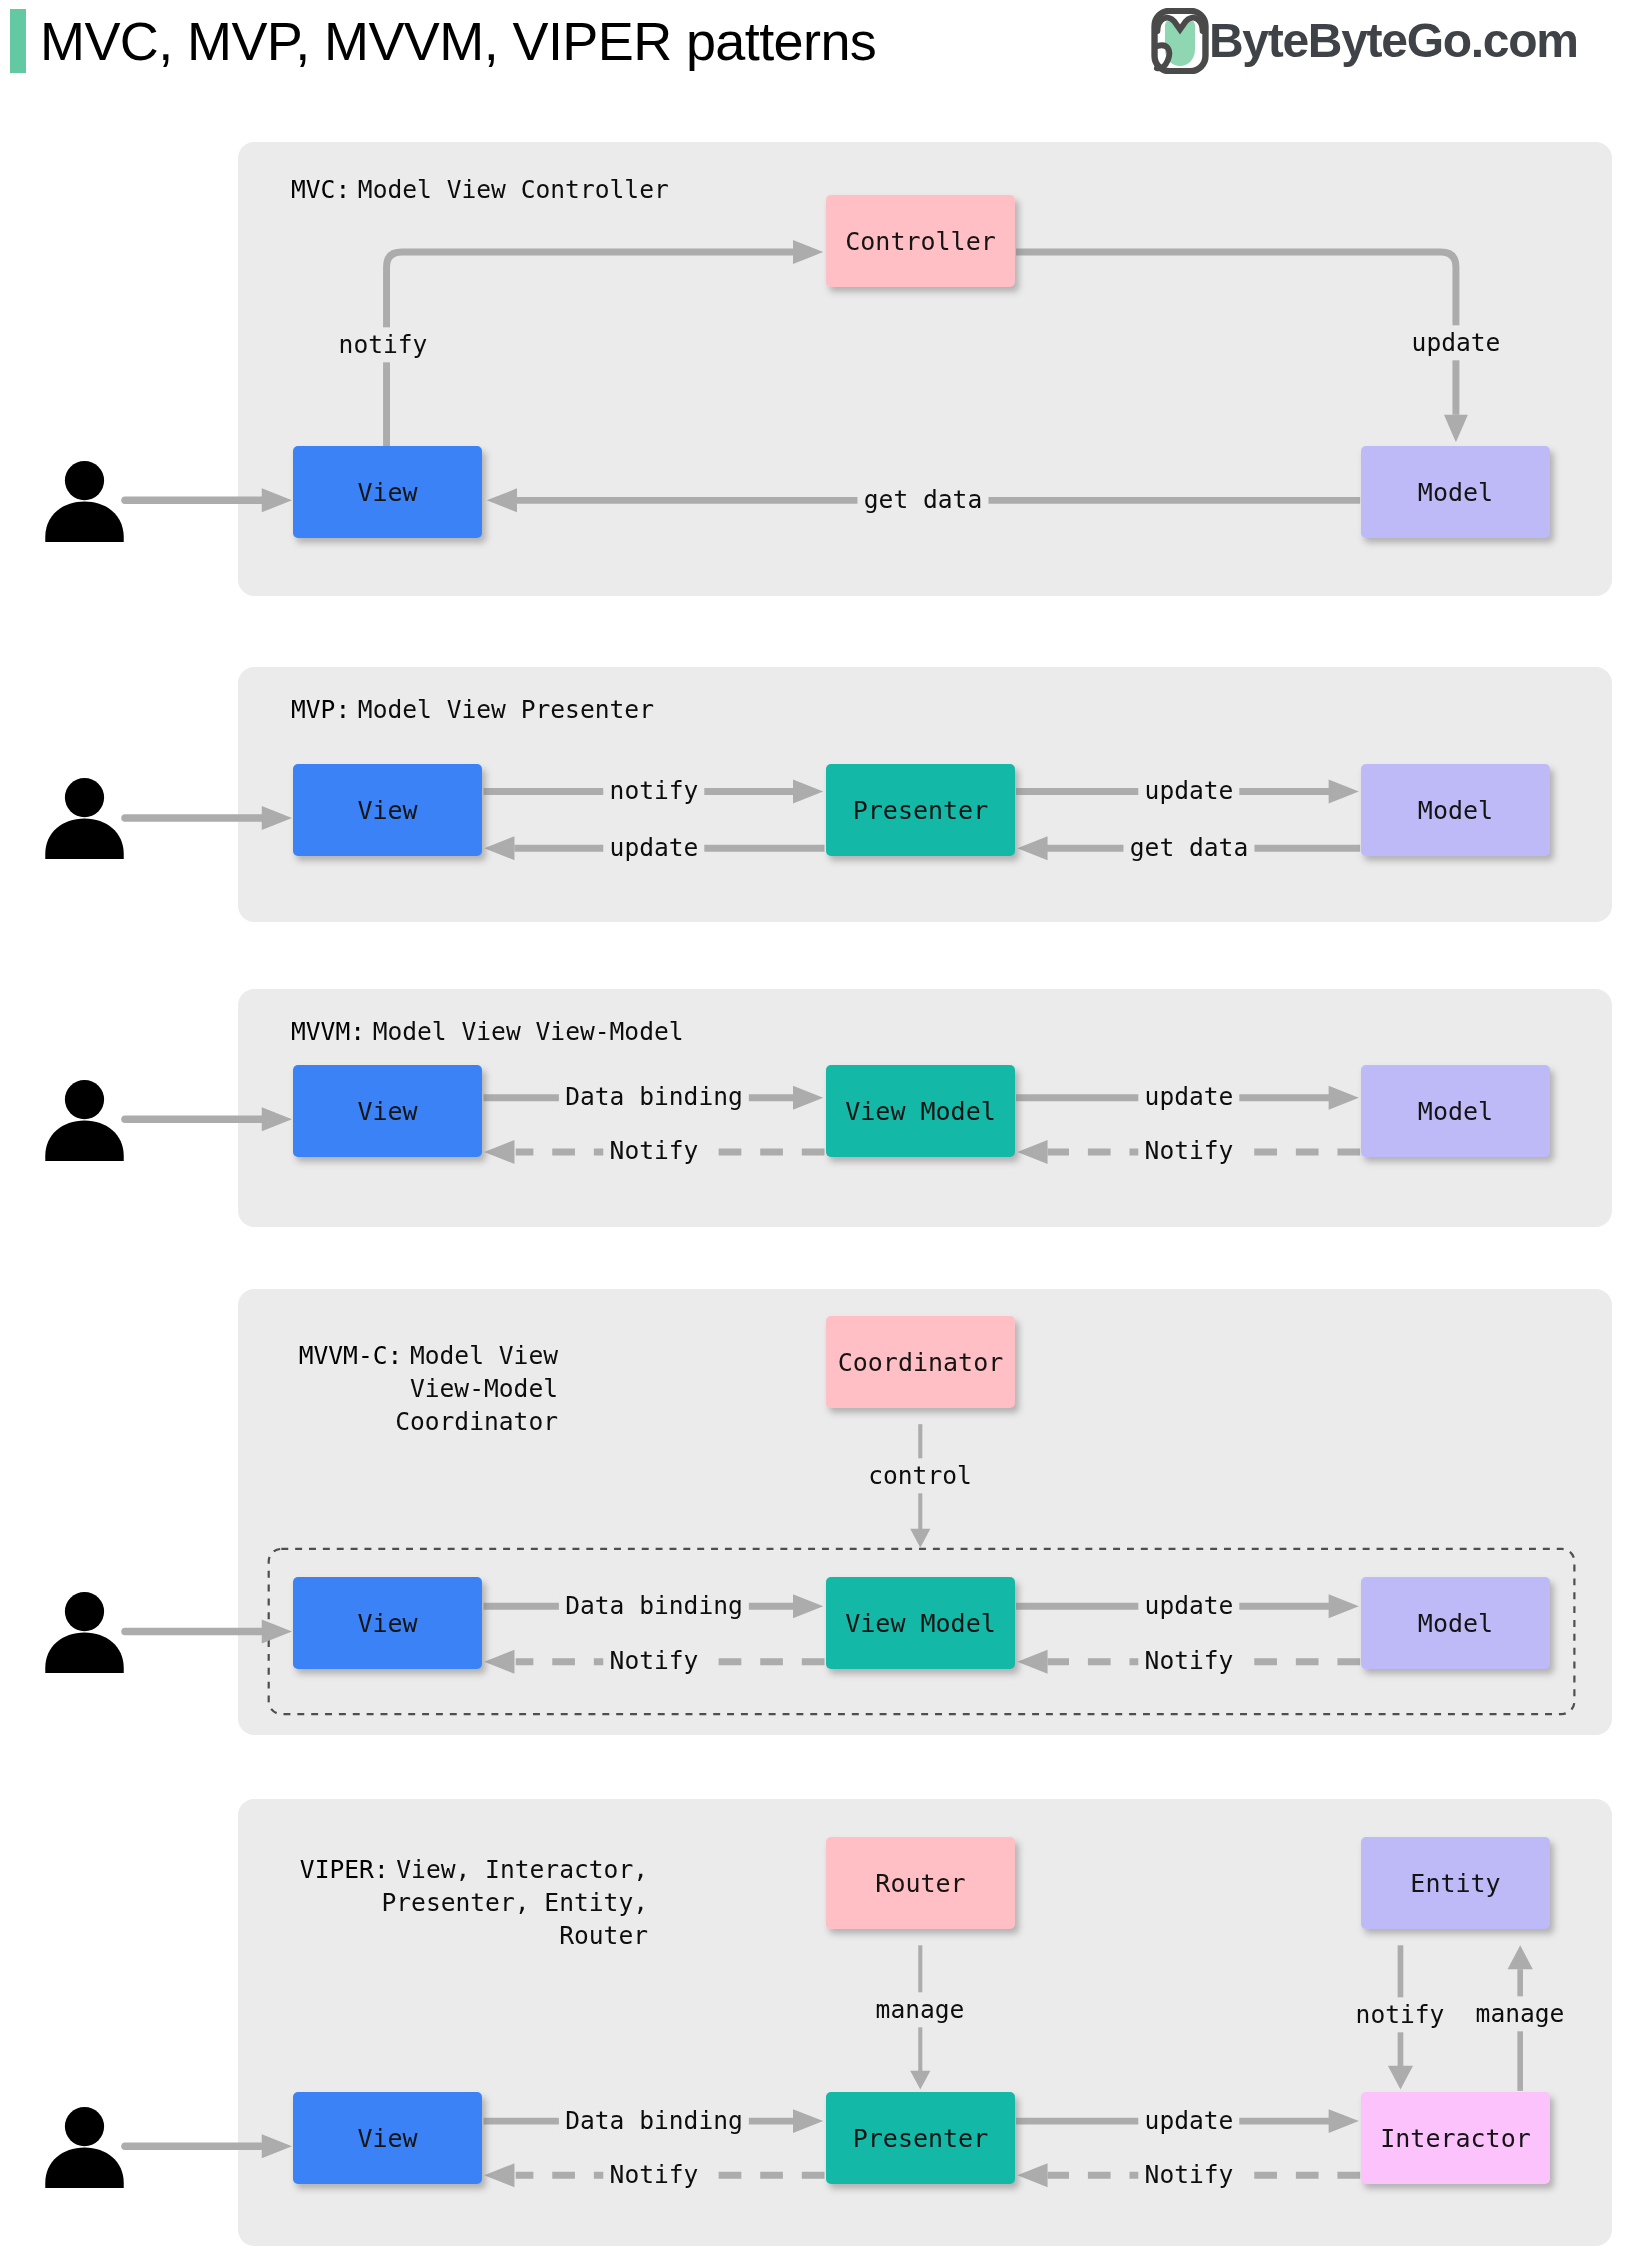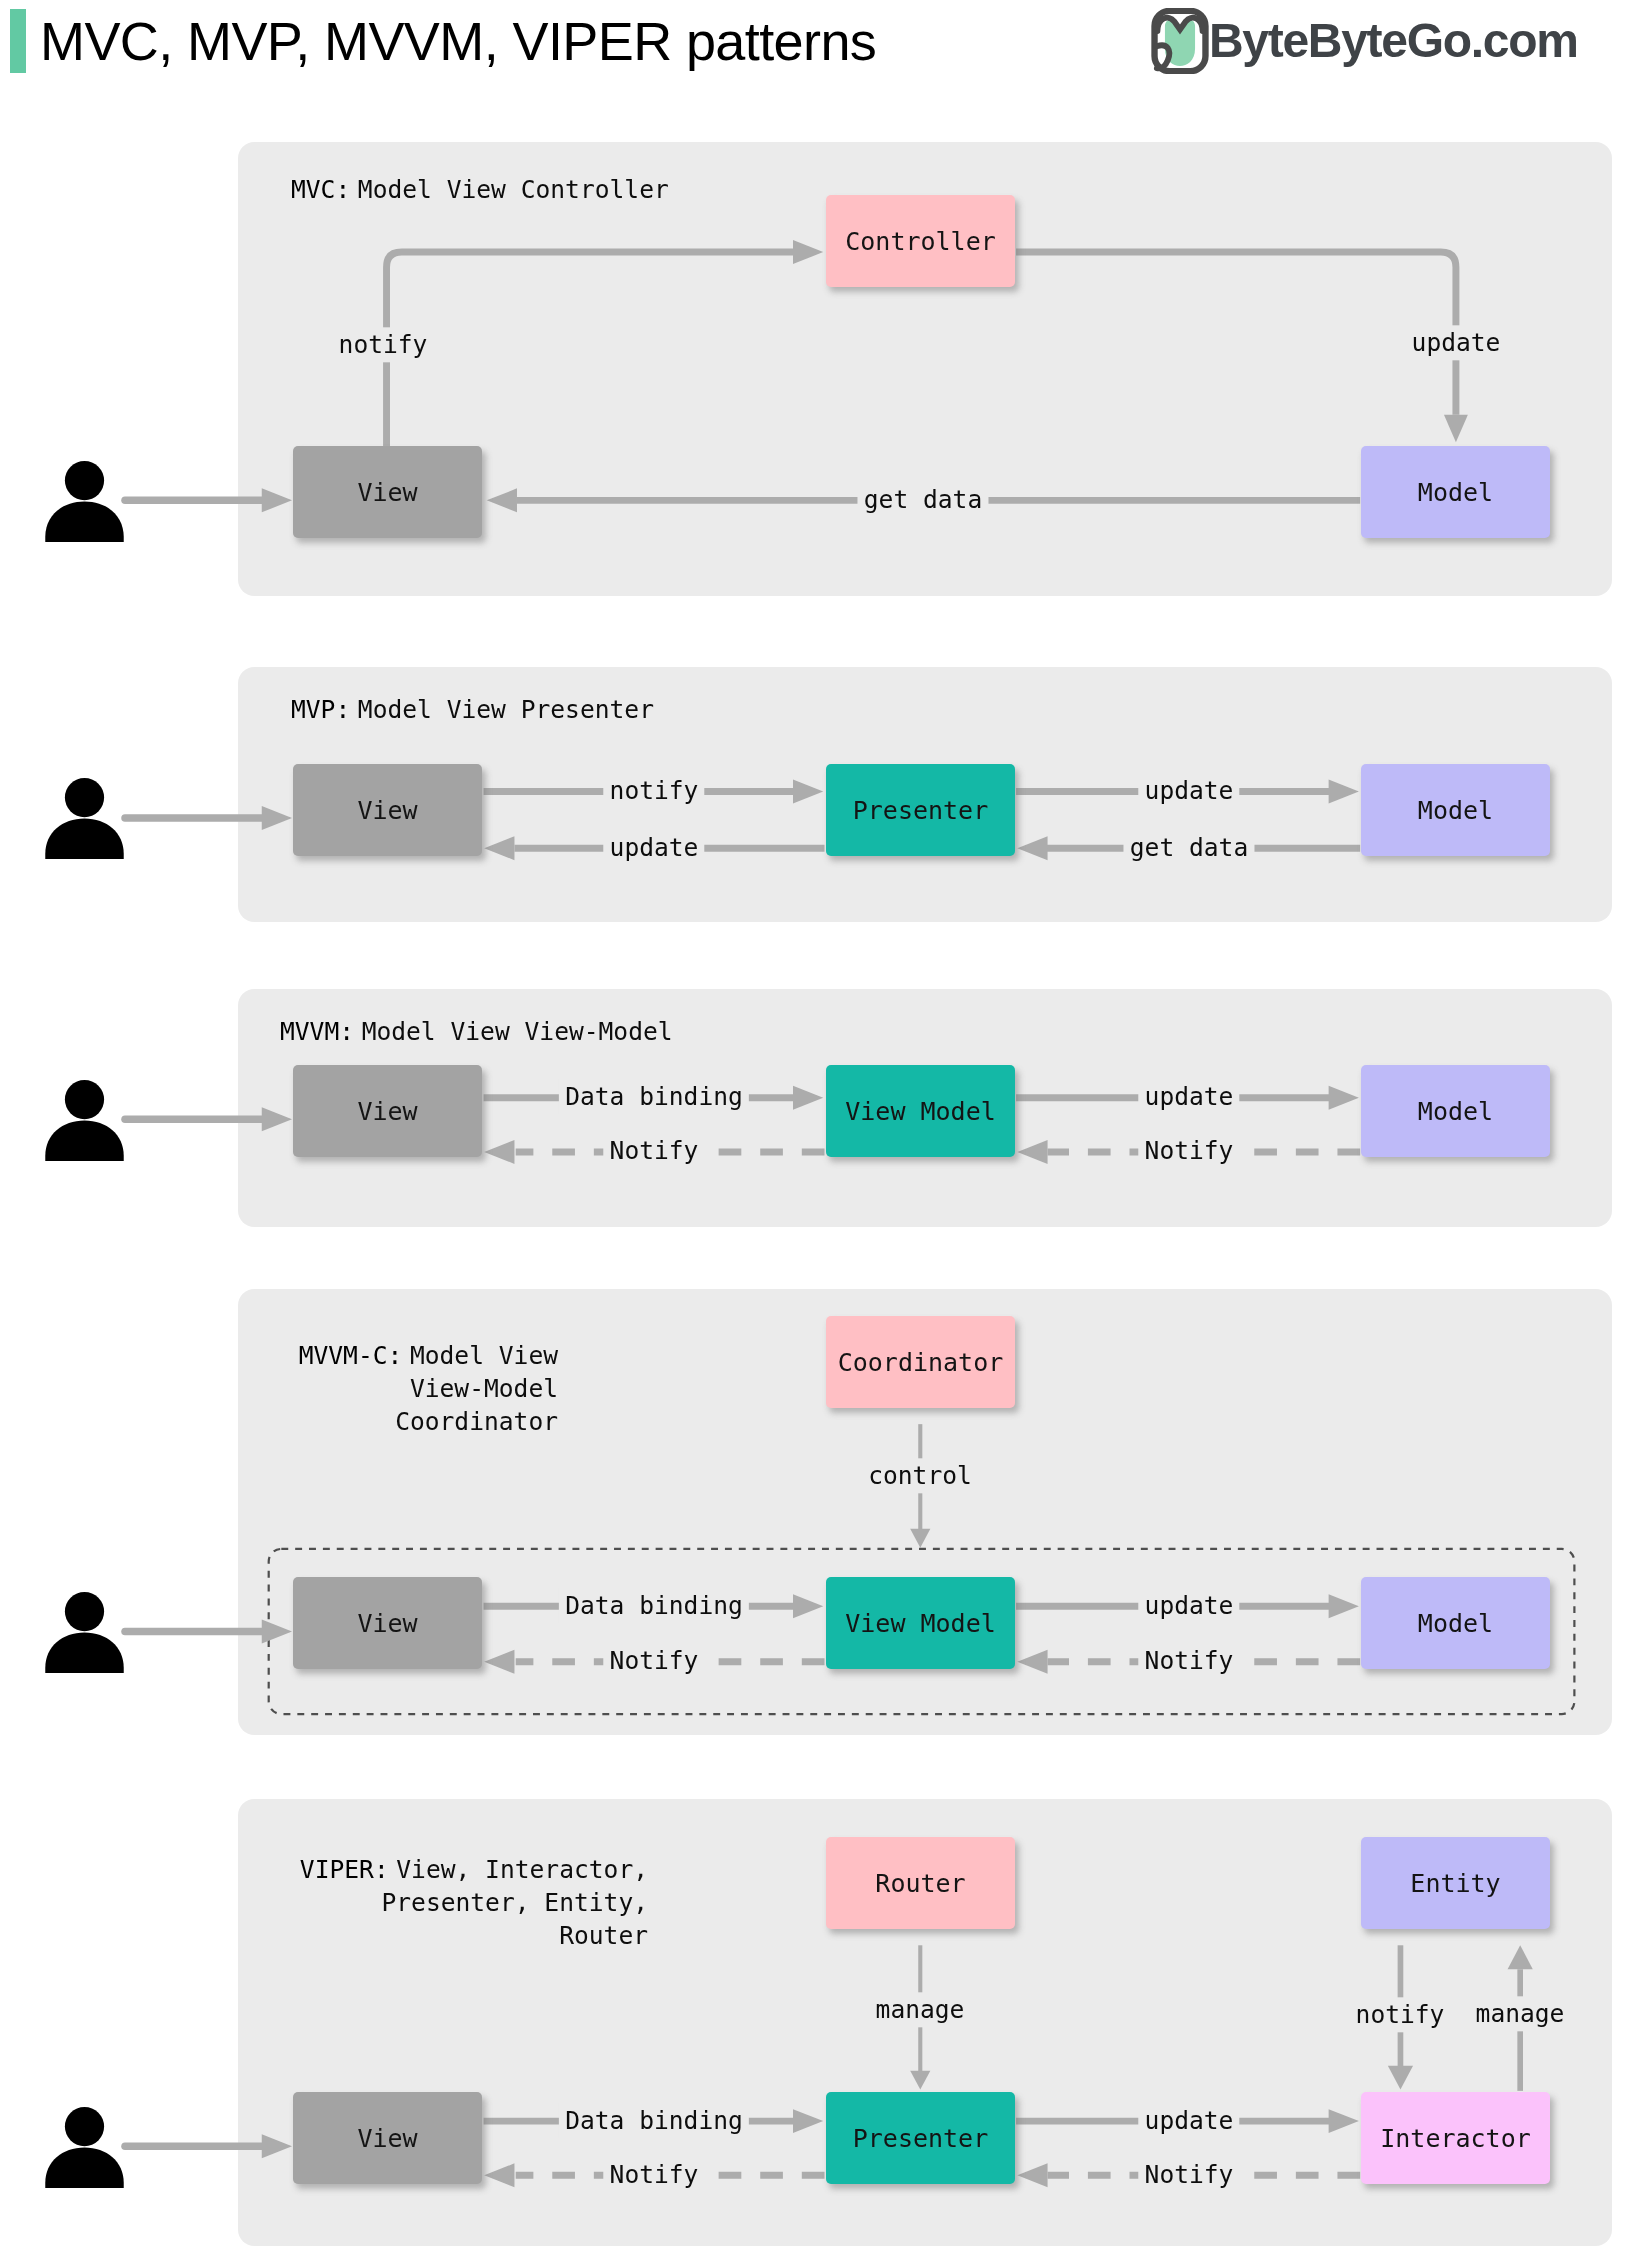--- a/index.html
+++ b/index.html
@@ -22,21 +22,21 @@
   #panel-mvvmc{top:1289px;height:446px;}
   #panel-viper{top:1799px;height:447px;}
   
   .panel-label{position:absolute;font-size:24.6px;line-height:33px;color:#0d0d0d;white-space:pre-line;}
   .panel-label .prefix{color:#000000;margin-right:7.6px;}
   .align-right{text-align:right;}
   
   .node{position:absolute;width:189px;height:92px;border-radius:5px;display:flex;align-items:center;
         justify-content:center;font-size:25px;color:#141414;white-space:nowrap;
         box-shadow:3.8px 5px 6.3px rgba(110,110,110,0.45);}
-  .green{background:#a3a3a3;}
+  .green{background:#3b82f6;}
   .pink{background:#FFBFC4;}
   .purple{background:#BEBAF8;text-align:right;}
   .yellow{background:#14b8a6;}
   .magenta{background:#FBC2FB;}
   
   .edge-label{position:absolute;transform:translate(-50%,-50%);background:#EBEBEB;padding:3.2px 6.3px;
               font-size:24.6px;color:#0d0d0d;white-space:nowrap;}
   
   #edges{position:absolute;left:0;top:0;}
   .user-icon{position:absolute;left:44px;width:81px;height:81px;}
@@ -203,21 +203,21 @@
       <circle cx="64" cy="31" r="31" fill="#000"></circle>
       <path d="M2,128 v-8 c0,-34 27,-56 62,-56 s62,22 62,56 v8 z" fill="#000"></path>
     </svg>
   <svg class="user-icon" style="top:2107px" viewBox="0 0 128 128">
       <circle cx="64" cy="31" r="31" fill="#000"></circle>
       <path d="M2,128 v-8 c0,-34 27,-56 62,-56 s62,22 62,56 v8 z" fill="#000"></path>
     </svg>
 
   <div class="panel-label" style="left:291px;top:173px"><span class="prefix">MVC:</span><span>Model View Controller</span></div>
   <div class="panel-label" style="left:291px;top:693px"><span class="prefix">MVP:</span><span>Model View Presenter</span></div>
-  <div class="panel-label" style="left:280px;top:1015px"><span class="prefix">MVVM:</span><span>Model View View-Model</span></div>
+  <div class="panel-label" style="left:291px;top:1015px"><span class="prefix">MVVM:</span><span>Model View View-Model</span></div>
   <div class="panel-label align-right" style="left:291px;top:1339px;width:267px"><span class="prefix">MVVM-C:</span><span>Model View
 View-Model
 Coordinator</span></div>
   <div class="panel-label align-right" style="left:291px;top:1853px;width:357px"><span class="prefix">VIPER:</span><span>View, Interactor,
 Presenter, Entity,
 Router</span></div>
 
   <div class="node green" style="left:293px;top:446px">View</div>
   <div class="node pink" style="left:826px;top:195px">Controller</div>
   <div class="node purple" style="left:1361px;top:446px">Model</div>

